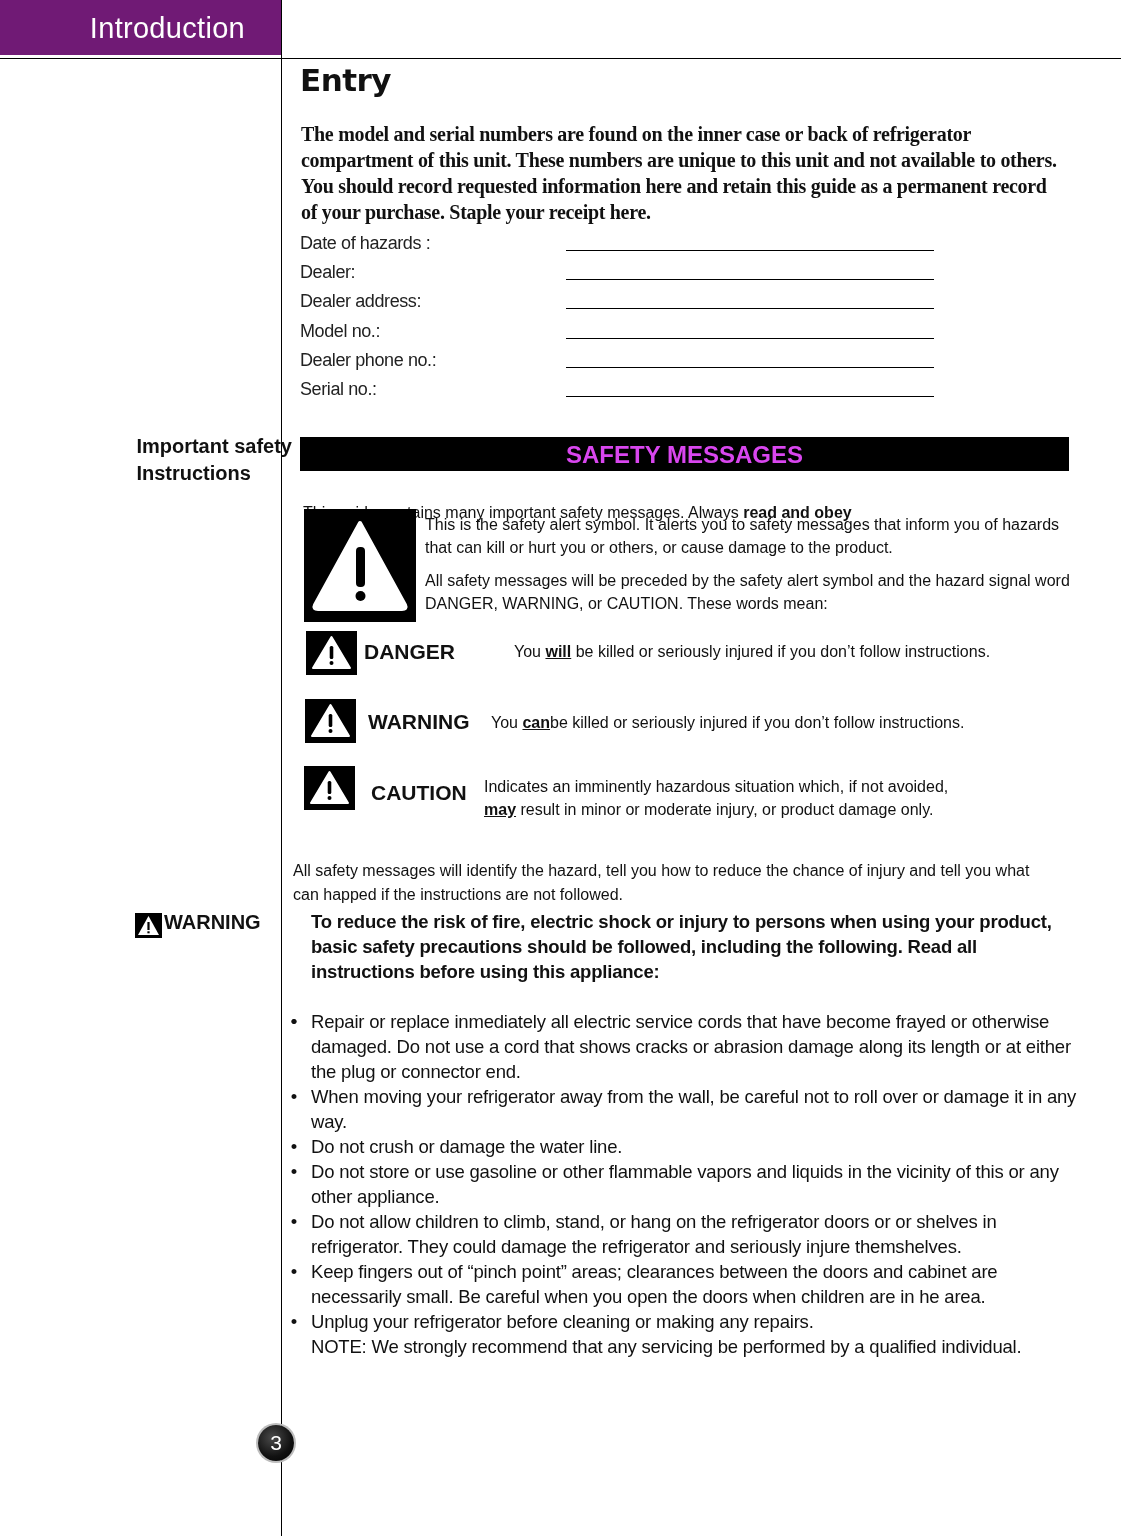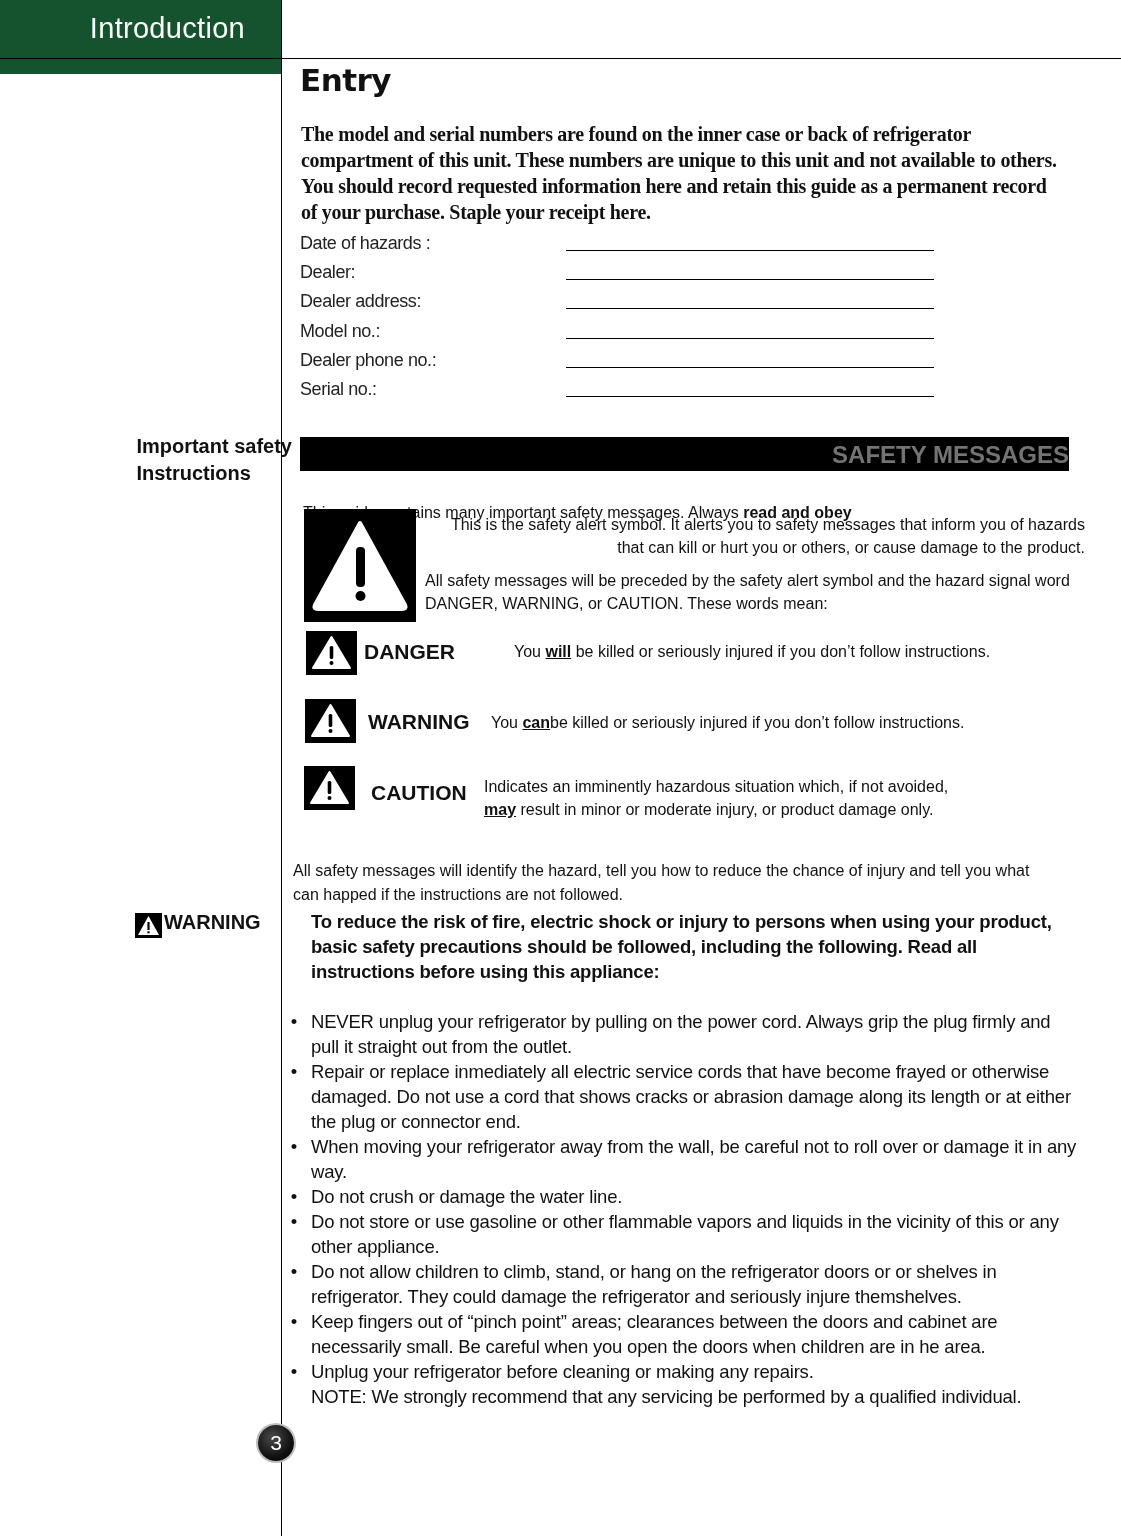--- a/index.html
+++ b/index.html
@@ -1,34 +1,34 @@
 <!DOCTYPE html>
 <html><head>
 <meta charset="utf-8">
 <style>
   html, body { margin: 0; padding: 0; background: #ffffff; }
   body { width: 1121px; height: 1536px; position: relative; overflow: hidden; color: #111; font-family: "Liberation Sans", sans-serif; }
 
-  .tab { position: absolute; left: 0; top: 0; width: 281px; height: 74px; background: #14532d; }
+  .tab { position: absolute; left: 0; top: 0; width: 281px; height: 55px; background: #701a75; }
   .tab-label { position: absolute; right: 36px; top: 12px; color: #ffffff; font-size: 29px; font-family: "Liberation Sans", sans-serif; letter-spacing: 0.3px; }
   .hline-top { position: absolute; left: 0; top: 58px; width: 1121px; height: 1px; background: #000; }
   .vline { position: absolute; left: 281px; top: 0; width: 1px; height: 1536px; background: #000; }
 
   .title { position: absolute; left: 300px; top: 62px; font-size: 31px; font-weight: bold; font-family: "DejaVu Sans", sans-serif; letter-spacing: -0.5px; }
 
   .intro { position: absolute; left: 301px; top: 121px; width: 760px; font-family: "Liberation Serif", serif; font-weight: bold; font-size: 20px; line-height: 26px; letter-spacing: -0.3px; }
 
   .form { position: absolute; left: 300px; top: 233px; width: 640px; }
   .form-row { position: relative; height: 29.2px; }
   .form-label { position: absolute; left: 0; top: 0; font-size: 18px; color: #222; font-family: "Liberation Sans", sans-serif; letter-spacing: -0.4px; }
   .form-line { position: absolute; left: 266px; top: 17px; width: 368px; height: 1px; background: #000; }
 
   .side-heading { position: absolute; right: 829px; font-weight: bold; font-size: 20px; line-height: 27px; font-family: "Liberation Sans", sans-serif; }
 
-  .safety-bar { position: absolute; left: 300px; top: 437px; width: 769px; height: 34px; background: #000; color: #737373; font-weight: bold; font-size: 24px; text-align: right; line-height: 35px; font-family: "Liberation Sans", sans-serif; }
+  .safety-bar { position: absolute; left: 300px; top: 437px; width: 769px; height: 34px; background: #000; color: #d946ef; font-weight: bold; font-size: 24px; text-align: center; line-height: 35px; font-family: "Liberation Sans", sans-serif; }
 
   .guide-line { position: absolute; left: 303px; top: 477px; font-size: 16px; font-family: "Liberation Sans", sans-serif; margin-top: 27px; }
   .guide-line b { font-weight: bold; }
 
   .alert-box { position: absolute; left: 304px; top: 509px; width: 112px; height: 113px; background: #000; }
   .alert-text { position: absolute; left: 425px; width: 660px; font-size: 16px; line-height: 23px; font-family: "Liberation Sans", sans-serif; }
   .signal-icon { position: absolute; width: 51px; height: 44px; background: #000; }
   .signal-word { position: absolute; font-weight: bold; font-size: 21px; font-family: "Liberation Sans", sans-serif; }
   .signal-desc { position: absolute; font-size: 16px; line-height: 23px; font-family: "Liberation Sans", sans-serif; white-space: nowrap; }
   .signal-desc u { font-weight: bold; text-decoration: underline; }
@@ -99,21 +99,21 @@
   <span>This guide contains many important safety messages. Always </span><b>read and obey</b>
 </div>
 
 <div class="alert-box">
   <svg width="112" height="113" viewBox="0 0 112 113">
     <path d="M56 14 L101 96 Q103 100 98 100 L14 100 Q9 100 11 96 Z" fill="#fff" stroke="#fff" stroke-linejoin="round" stroke-width="4"></path>
     <rect x="52" y="38" width="9" height="40" rx="4" fill="#000"></rect>
     <circle cx="56.5" cy="87" r="5" fill="#000"></circle>
   </svg>
 </div>
-<div class="alert-text" style="top:513px;text-align:right;">This is the safety alert symbol. It alerts you to safety messages that inform you of hazards that can kill or hurt you or others, or cause damage to the product.</div>
+<div class="alert-text" style="top:513px;">This is the safety alert symbol. It alerts you to safety messages that inform you of hazards that can kill or hurt you or others, or cause damage to the product.</div>
 <div class="alert-text" style="top:569px;">All safety messages will be preceded by the safety alert symbol and the hazard signal word DANGER, WARNING, or CAUTION. These words mean:</div>
 
 <div class="signal-icon" style="left:306px; top:631px;">
   <svg width="51" height="44" viewBox="0 0 51 44">
     <path d="M25.5 6 L44 37 L7 37 Z" fill="#fff" stroke="#fff" stroke-linejoin="round" stroke-width="2"></path>
     <rect x="23.7" y="15" width="3.6" height="13" rx="1.5" fill="#000"></rect>
     <circle cx="25.5" cy="32" r="2" fill="#000"></circle>
   </svg>
 </div>
 <div class="signal-word" style="left:364px; top:640px;">DANGER</div>
@@ -155,21 +155,21 @@
       <rect x="12.4" y="9" width="2.2" height="8" fill="#000"></rect>
       <rect x="12.4" y="18.3" width="2.2" height="2" fill="#000"></rect>
     </svg>
   </div>
   <span class="warn-side-word">WARNING</span>
 </div>
 
 <div class="warn-lead">To reduce the risk of fire, electric shock or injury to persons when using your product, basic safety precautions should be followed, including the following.  Read all instructions before using this appliance:</div>
 
 <div class="bullets">
-  <div class="bullet-item"><span class="bullet-dot">•</span><span>NEVER unplug your refrigerator by pulling on the power cord. Always grip the plug firmly and pull it straight out from the outlet.</span></div>
+  <div class="bullet-item"><span class="bullet-dot">•</span></div>
   <div class="bullet-item"><span class="bullet-dot">•</span><span>Repair or replace inmediately all electric service cords that have become frayed or otherwise damaged. Do not use a cord that shows cracks or abrasion damage along its length or at either the plug or connector end.</span></div>
   <div class="bullet-item"><span class="bullet-dot">•</span><span>When moving your refrigerator away from the wall, be careful not to roll over or damage it in any way.</span></div>
   <div class="bullet-item"><span class="bullet-dot">•</span><span>Do not crush or damage the water line.</span></div>
   <div class="bullet-item"><span class="bullet-dot">•</span><span>Do not store or use gasoline or other flammable vapors and liquids in the vicinity of this or any other appliance.</span></div>
   <div class="bullet-item"><span class="bullet-dot">•</span><span>Do not allow children to climb, stand, or hang on the refrigerator doors or or shelves in refrigerator. They could damage the refrigerator and seriously injure themshelves.</span></div>
   <div class="bullet-item"><span class="bullet-dot">•</span><span>Keep fingers out of “pinch point” areas; clearances between the doors and cabinet are necessarily small. Be careful when you open the doors when children are in he area.</span></div>
   <div class="bullet-item"><span class="bullet-dot">•</span><span>Unplug your refrigerator before cleaning or making any repairs.</span></div>
   <div class="note">NOTE: We strongly recommend that any servicing be performed by a qualified individual.</div>
 </div>
 

